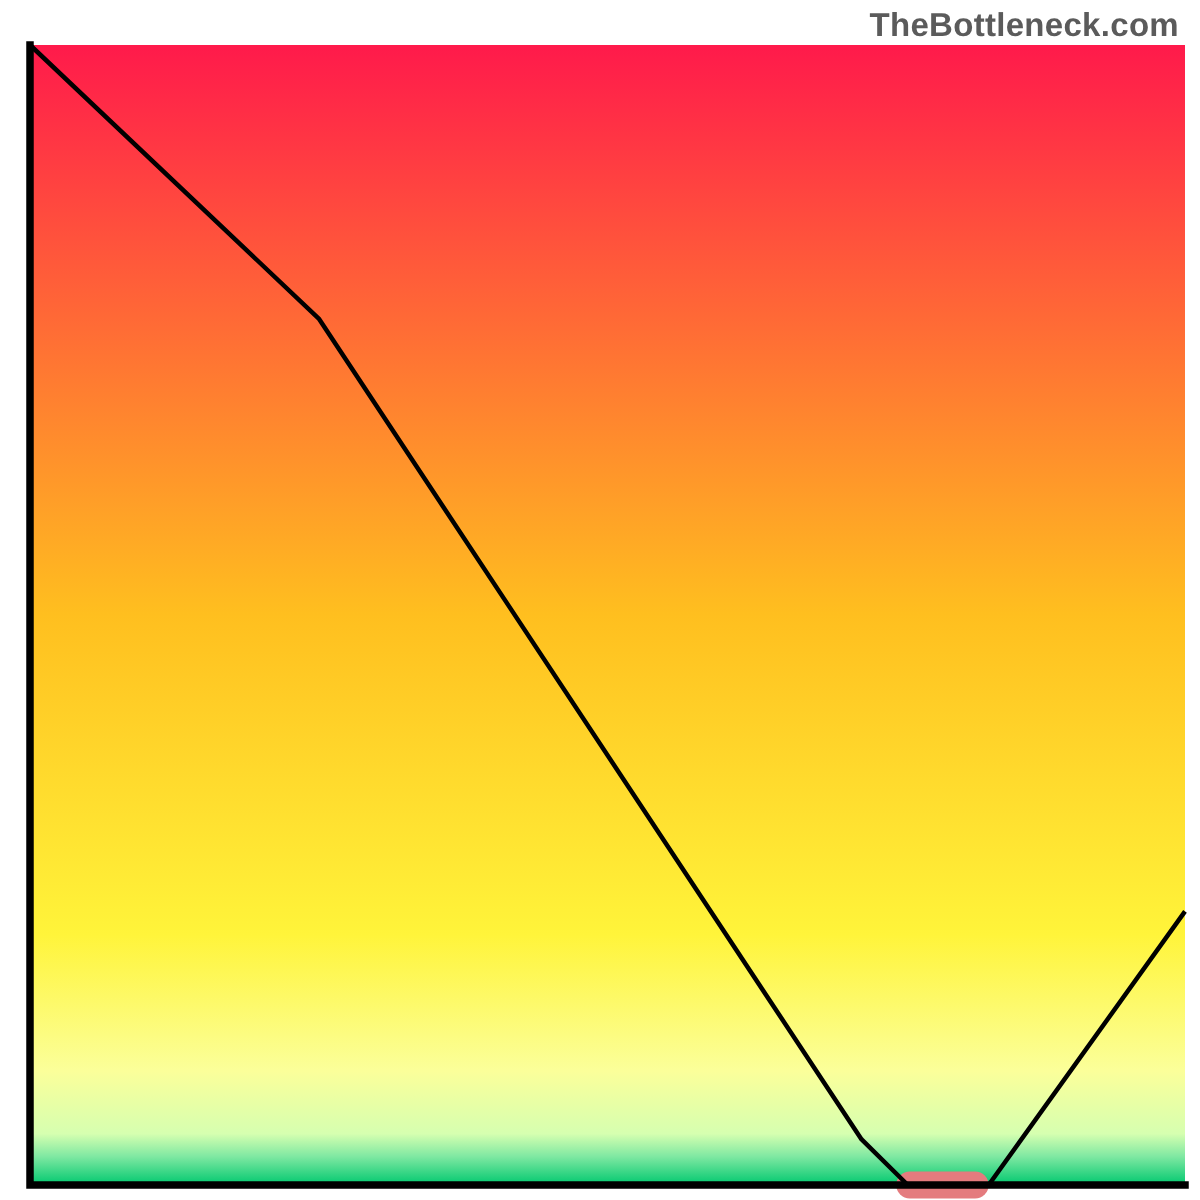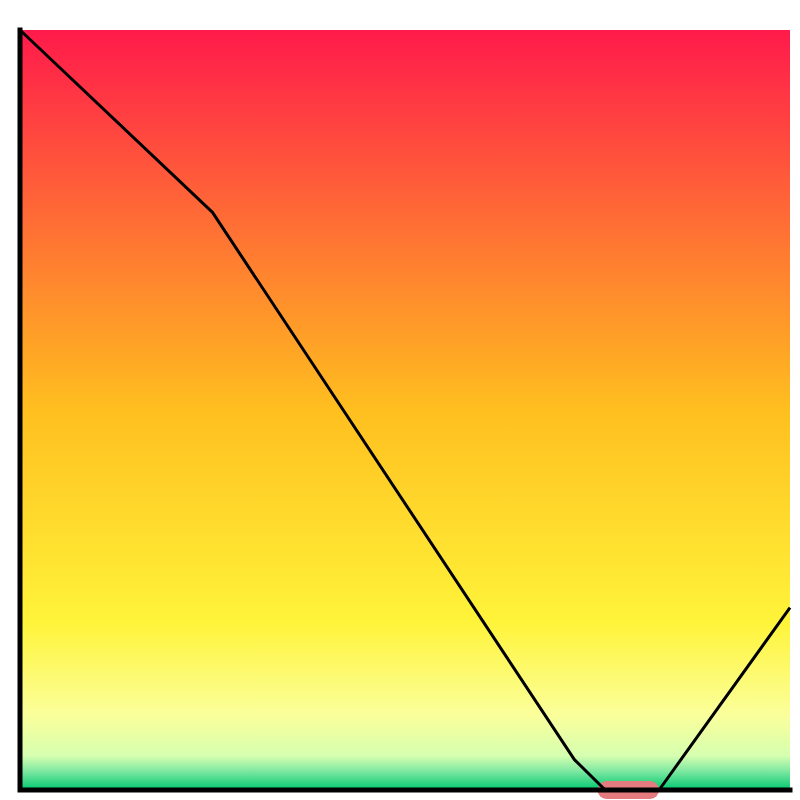--- a/index.html
+++ b/index.html
@@ -26,20 +26,21 @@
     letter-spacing: 0.2px;
   }
   svg {
     display: block;
   }
 </style>
 </head>
 <body>
 
 <div class="frame">
+  <div class="watermark">TheBottleneck.com</div>
 
   <svg id="chart-svg" width="800" height="800" viewBox="0 0 800 800">
     <defs>
       <linearGradient id="bg-grad" x1="0" y1="0" x2="0" y2="1">
           <stop offset="0%" stop-color="#ff1a4b"></stop>
           <stop offset="50%" stop-color="#ffbf1f"></stop>
           <stop offset="78%" stop-color="#fff43a"></stop>
           <stop offset="90%" stop-color="#fbff9a"></stop>
           <stop offset="95.5%" stop-color="#d6ffb0"></stop>
           <stop offset="97.5%" stop-color="#7fe8a2"></stop>

